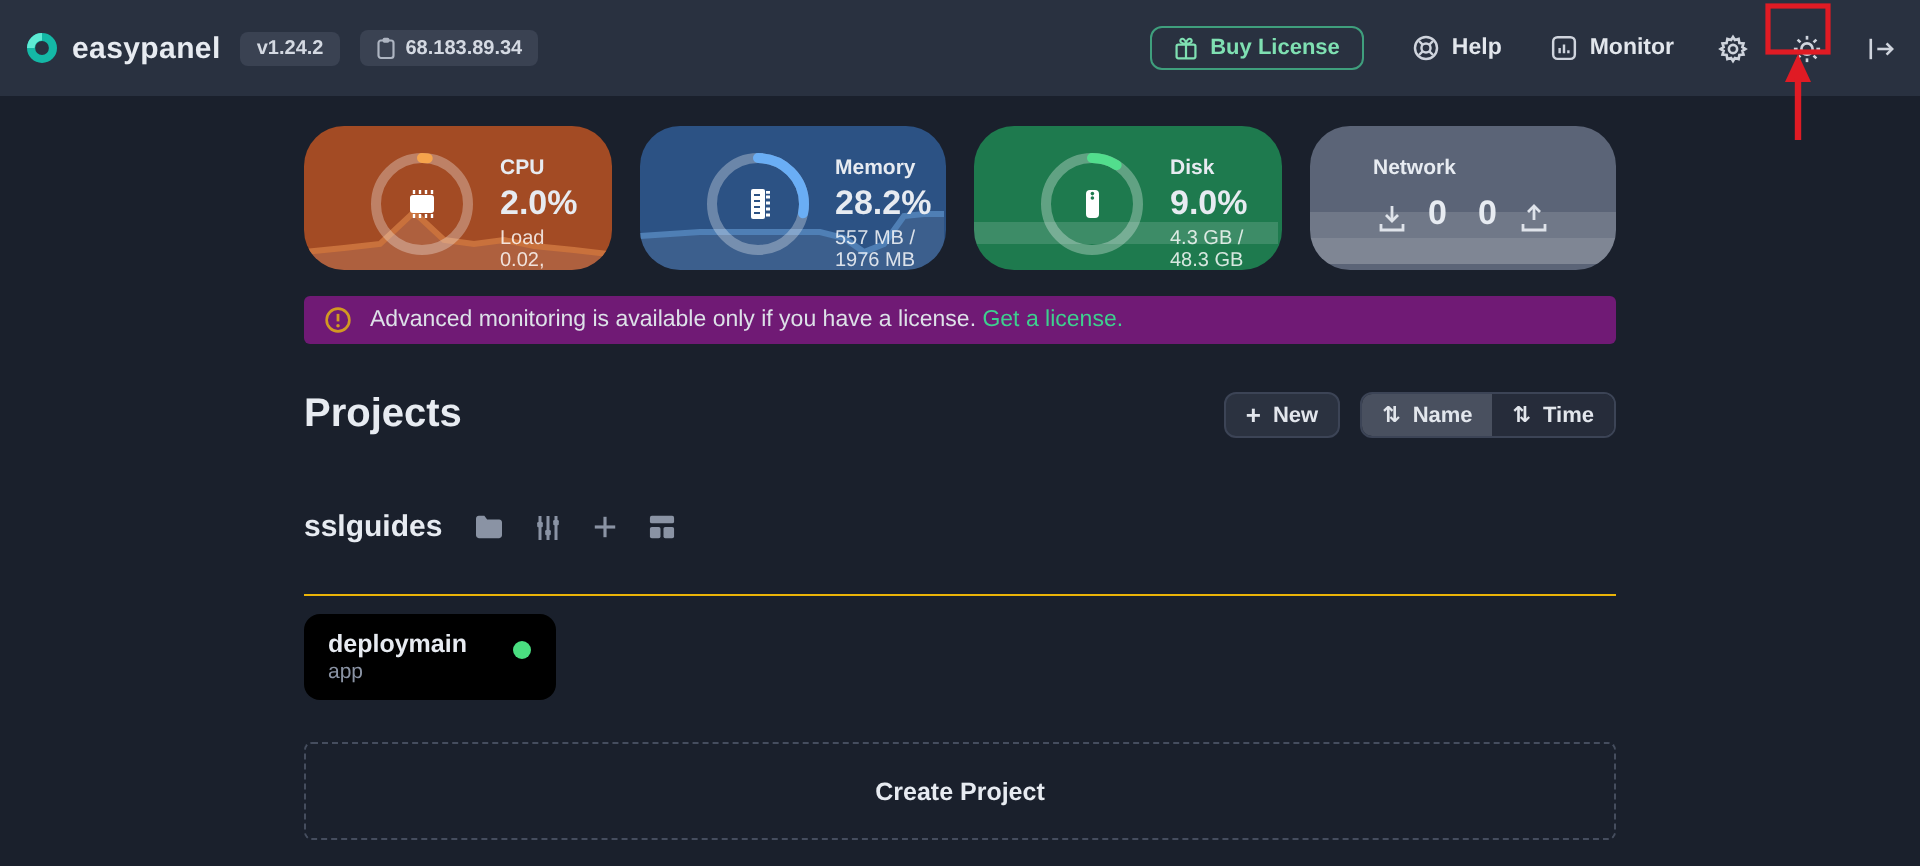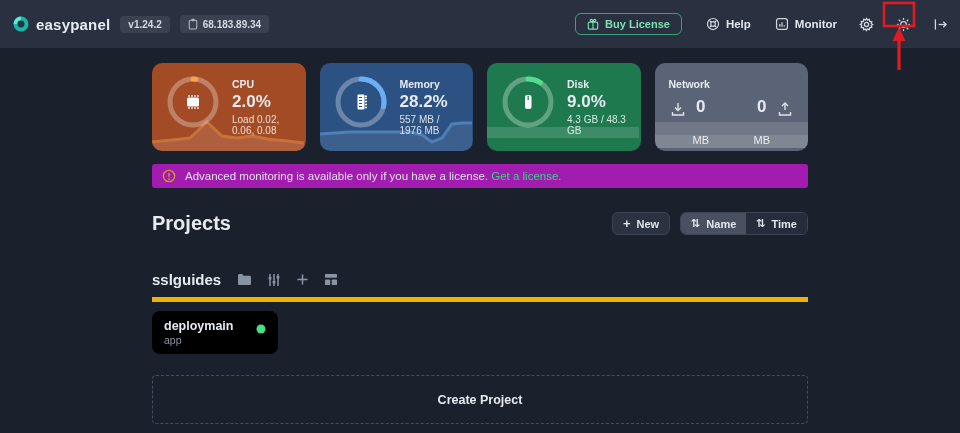--- a/index.html
+++ b/index.html
@@ -34,22 +34,22 @@
     border:1px solid #3f9f7d; border-radius:6px;
     color:#7fe0b2; font-size:11px; font-weight:bold;
     padding:4px 11px; background:transparent; cursor:pointer;
   }
   .icon-btn { margin-left:22px; cursor:pointer; display:flex; align-items:center; }
   .nav-icon { stroke:#cfd4dd; fill:none; stroke-width:1.4; }
   
   .content { width:656px; margin:0 auto; padding-top:15px; }
   .cards { display:grid; grid-template-columns:repeat(4,1fr); gap:14px; }
   .stat-card {
-    height:88px; border-radius:10px; position:relative; overflow:hidden;
-    padding:12px 14px;
+    height:72px; border-radius:20px; position:relative; overflow:hidden;
+    padding:12px 32px;
   }
   .card-cpu { background:#a34b24; }
   .card-mem { background:#2c5284; }
   .card-disk { background:#1e7a4e; }
   .card-net { background:#5b6477; }
   .stat-top { display:flex; align-items:flex-start; gap:12px; position:relative; z-index:2; }
   .donut { width:54px; height:54px; position:relative; flex:none; }
   .donut svg { transform:rotate(-90deg); }
   .donut .center-icon {
     position:absolute; inset:0; display:flex; align-items:center; justify-content:center;
@@ -60,21 +60,21 @@
   .spark { position:absolute; left:0; right:0; bottom:0; z-index:1; }
   
   .net-row { display:flex; justify-content:space-between; margin-top:8px; padding:0 2px; position:relative; z-index:2; }
   .net-group { display:flex; gap:8px; }
   .net-num { font-size:17px; font-weight:bold; line-height:1; }
   .net-unit { font-size:11px; color:rgba(255,255,255,.85); margin-top:19px; }
   .net-col { display:flex; flex-direction:column; align-items:center; }
   .net-strip { position:absolute; left:0; right:0; }
   
   .banner {
-    margin-top:13px; background:#a21caf; border-radius:3px;
+    margin-top:13px; background:#701a75; border-radius:3px;
     display:flex; align-items:center; gap:9px;
     padding:5px 10px; font-size:11.5px; color:#dde1e8;
   }
   .banner a { color:#3ecf8e; text-decoration:none; }
   
   .projects-row { display:flex; align-items:center; justify-content:space-between; margin-top:24px; }
   .projects-title { font-size:20px; font-weight:bold; }
   .controls { display:flex; align-items:center; gap:10px; }
   .btn {
     display:flex; align-items:center; gap:6px;
@@ -84,21 +84,21 @@
   .seg-group { display:flex; border:1px solid #3c4456; border-radius:6px; overflow:hidden; }
   .seg {
     display:flex; align-items:center; gap:6px;
     background:#262c3a; color:#e2e6ec; font-size:11px; font-weight:bold;
     padding:4px 10px; cursor:pointer;
   }
   .seg.active { background:#49505f; }
   
   .group-header {
     margin-top:36px; display:flex; align-items:center; gap:16px;
-    padding-bottom:9px; border-bottom:5px solid #eab308;
+    padding-bottom:25px; border-bottom:1px solid #eab308;
   }
   .group-name { font-size:15px; font-weight:bold; cursor:pointer; }
   .group-icons { display:flex; align-items:center; gap:15px; }
   .group-icons svg { cursor:pointer; }
   .service-card {
     margin-top:9px; width:126px; background:#000000; border-radius:8px;
     padding:8px 12px; position:relative; cursor:pointer;
   }
   .service-name { font-size:12.5px; font-weight:bold; }
   .service-type { font-size:10.5px; color:#8a93a4; margin-top:1px; }

